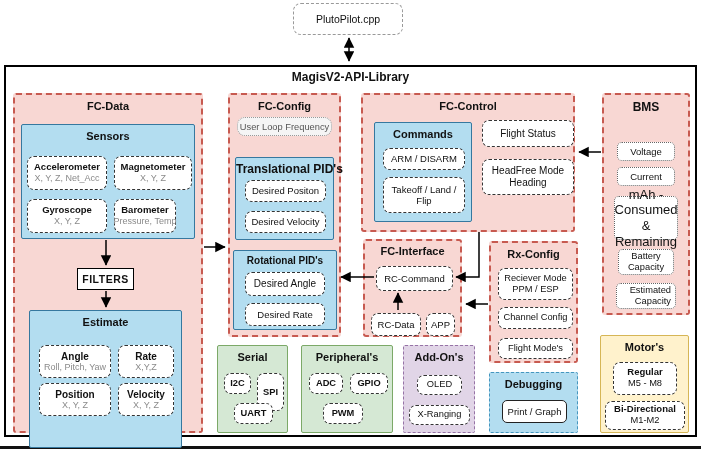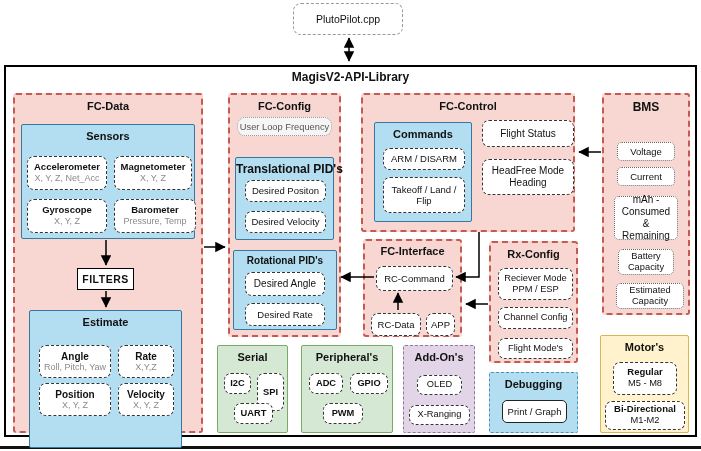--- a/index.html
+++ b/index.html
@@ -58,21 +58,21 @@
       <span class="sub" style="font-size:9px;">X, Y, Z, Net_Acc</span>
     </div>
     <div class="abs wbox center" style="left:92px;top:31px;width:78px;height:34px;">
       <span class="name" style="font-size:9.5px;">Magnetometer</span>
       <span class="sub" style="font-size:9px;">X, Y, Z</span>
     </div>
     <div class="abs wbox center" style="left:5px;top:74px;width:80px;height:34px;">
       <span class="name" style="font-size:9.5px;">Gyroscope</span>
       <span class="sub" style="font-size:9px;">X, Y, Z</span>
     </div>
-    <div class="abs wbox center" style="left:92px;top:74px;width:82px;height:34px;">
+    <div class="abs wbox center" style="left:92px;top:74px;width:62px;height:34px;">
       <span class="name" style="font-size:9.5px;">Barometer</span>
       <span class="sub" style="font-size:9px;">Pressure, Temp</span>
     </div>
   </div>
 
   <div class="abs center" style="left:77px;top:268px;width:57px;height:22px;background:#fff;border:1.4px solid #000;">
     <span style="font-weight:bold;font-size:10.5px;letter-spacing:0.5px;">FILTERS</span>
   </div>
 
   <div class="abs bluebox" style="left:29px;top:310px;width:153px;height:138px;">
@@ -141,26 +141,26 @@
 
   <div class="abs pink" style="left:602px;top:93px;width:88px;height:222px;">
     <div class="ptitle" style="font-size:12px;">BMS</div>
     <div class="abs dotbox center" style="left:13px;top:47px;width:58px;height:19px;">
       <span class="lbl nowrap" style="font-size:9.5px;">Voltage</span>
     </div>
     <div class="abs dotbox center" style="left:13px;top:72px;width:58px;height:19px;">
       <span class="lbl nowrap" style="font-size:9.5px;">Current</span>
     </div>
     <div class="abs dotbox center" style="left:10px;top:101px;width:64px;height:44px;padding:0 4px;">
-      <span class="lbl" style="font-size:10px;">mAh - Consumed &amp; Remaining</span>
+      <span class="lbl" style="font-size:13px;">mAh - Consumed &amp; Remaining</span>
     </div>
     <div class="abs dotbox center" style="left:14px;top:154px;width:56px;height:26px;padding:0 4px;">
       <span class="lbl" style="font-size:9.3px;">Battery Capacity</span>
     </div>
-    <div class="abs dotbox center" style="left:12px;top:188px;width:68px;height:26px;padding:12px 4px;">
+    <div class="abs dotbox center" style="left:12px;top:188px;width:60px;height:26px;padding:12px 4px;text-align:right;">
       <span class="lbl" style="font-size:9.3px;">Estimated Capacity</span>
     </div>
   </div>
 
   <div class="abs pink" style="left:363px;top:239px;width:99px;height:98px;">
     <div class="ptitle" style="top:4px;">FC-Interface</div>
     <div class="abs wbox center" style="left:11px;top:25px;width:77px;height:25px;">
       <span class="lbl nowrap" style="font-size:9.5px;">RC-Command</span>
     </div>
     <div class="abs wbox center" style="left:6px;top:72px;width:50px;height:23px;">

